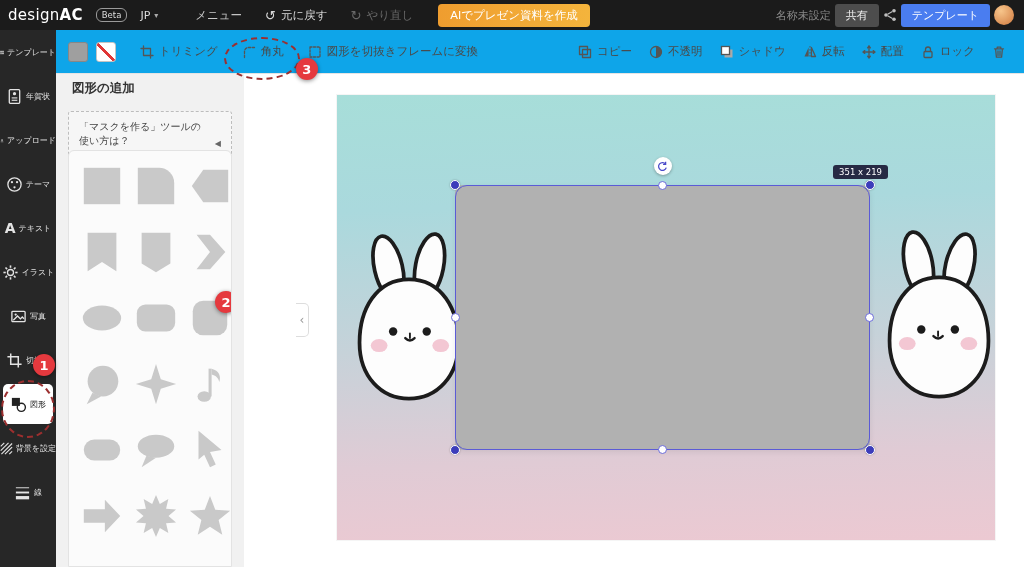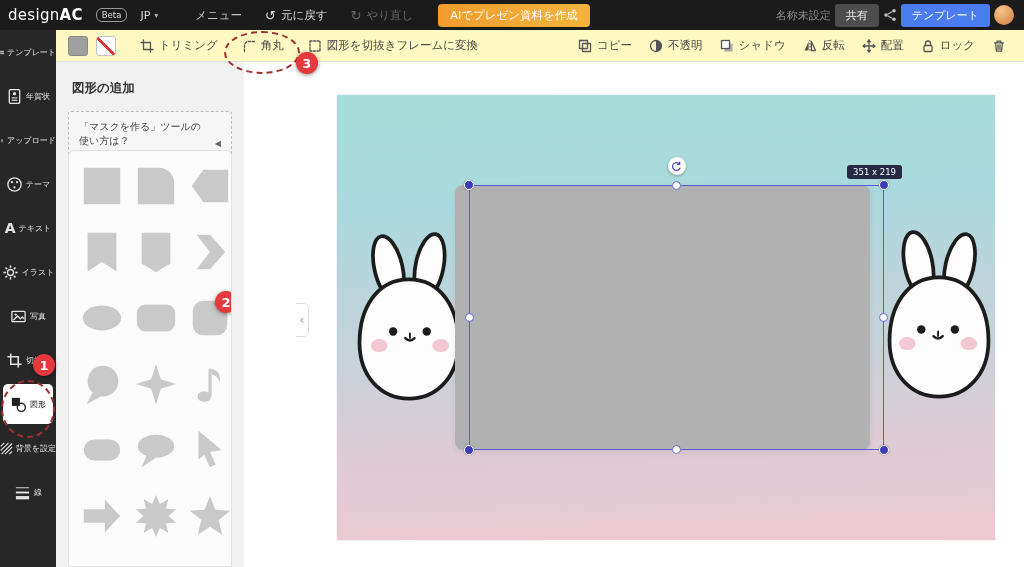--- a/index.html
+++ b/index.html
@@ -19,21 +19,21 @@
   .tb-action.disabled{color:#676767}
   .ai-btn{background:linear-gradient(90deg,#ef9d2f,#f4b43c);color:#fff;font-size:11.5px;padding:4px 12px;border-radius:4px;border:none;margin-left:12px;cursor:pointer}
   .top-right{margin-left:auto;display:flex;align-items:center;gap:4px;padding-right:2px}
   .doc-name{color:#8a8a8a;font-size:11px}
   .share-btn{background:#4d4d4d;color:#f0f0f0;font-size:11px;padding:4px 11px;border-radius:3px;border:none;cursor:pointer}
   .share-ico{display:flex;align-items:center;cursor:pointer}
   .dl-btn{background:#4a7df0;color:#fff;font-size:11px;padding:4px 11px;border-radius:3px;border:none;cursor:pointer}
   .avatar{width:20px;height:20px;border-radius:50%;background:radial-gradient(circle at 35% 30%,#f7c58b,#d07a3f);cursor:pointer;flex:none}
 
   
-  .toolbar{position:absolute;top:30px;left:56px;right:0;height:32px;background:#fef9c3;border-bottom:1px solid #e4e4e4;display:flex;align-items:center;padding:0 12px;gap:24px;z-index:40}
+  .toolbar{position:absolute;top:30px;left:56px;right:0;height:44px;background:#0ea5e9;border-bottom:1px solid #e4e4e4;display:flex;align-items:center;padding:0 12px;gap:24px;z-index:40}
   .swatches{display:flex;gap:8px}
   .swatch{width:20px;height:20px;border-radius:3px;cursor:pointer}
   .swatch.fill{background:#9f9f9f;border:1px solid #878787}
   .swatch.stroke{background:linear-gradient(45deg,#fff 43%,#e03636 43%,#e03636 55%,#fff 55%);border:1px solid #c4c4c4}
   .tool-btn{display:flex;align-items:center;gap:5px;color:#4a4a4a;font-size:11.5px;white-space:nowrap;cursor:pointer}
   .tool-btn svg{flex:none}
   .corner-wrap{position:relative}
   .corner-wrap::before{content:"";position:absolute;left:-18px;right:-16px;top:-7px;bottom:-21px;border:2px dashed #9c2f2f;border-radius:50%;pointer-events:none}
   .toolbar-right{margin-left:auto;display:flex;align-items:center;gap:17px;padding-right:6px}
 
@@ -64,21 +64,21 @@
   .badge2{position:absolute;left:146px;top:140px;z-index:5}
 
   
   .main{position:absolute;top:62px;left:296px;right:0;bottom:0;background:#fff}
   .collapse-tab{position:absolute;left:0;top:241px;width:13px;height:34px;background:#fff;border:1px solid #ddd;border-left:none;border-radius:0 5px 5px 0;display:flex;align-items:center;justify-content:center;color:#999;font-size:12px;z-index:6;cursor:pointer}
   .canvas{position:absolute;left:41px;top:33px;width:658px;height:445px;background:linear-gradient(178deg,#a7ded9 0%,#aad9dd 25%,#c6d2d9 55%,#e0cbd5 80%,#ecc9d2 100%);box-shadow:0 0 0 1px rgba(0,0,0,.04)}
   .rabbit{position:absolute;width:112px;height:177px}
   .rabbit.left{left:16px;top:132px}
   .rabbit.right{left:546px;top:130px;transform:scaleX(-1)}
   .target-rect{position:absolute;left:118px;top:90px;width:415px;height:265px;background:#b1b1b1;border-radius:8px;box-shadow:0 2px 6px rgba(0,0,0,.08)}
-  .selection{position:absolute;left:132px;top:90px;width:415px;height:265px;border:1.5px solid #5b5bd6;border-radius:0}
+  .selection{position:absolute;left:118px;top:90px;width:415px;height:265px;border:1.5px solid #5b5bd6;border-radius:12px}
   .h{position:absolute;border-radius:50%;cursor:pointer}
   .h.corner{width:10px;height:10px;background:#3c3cba;border:1.5px solid #fff;box-shadow:0 0 2px rgba(0,0,0,.3)}
   .h.tl{left:-6px;top:-6px}.h.tr{right:-6px;top:-6px}.h.bl{left:-6px;bottom:-6px}.h.br{right:-6px;bottom:-6px}
   .h.mid{width:9px;height:9px;background:#fff;border:1.5px solid #6b6bd8}
   .h.mt{left:calc(50% - 4.5px);top:-5px}.h.mb{left:calc(50% - 4.5px);bottom:-5px}
   .h.ml{left:-5px;top:calc(50% - 4.5px)}.h.mr{right:-5px;top:calc(50% - 4.5px)}
   .rotate{position:absolute;left:calc(50% - 9px);top:-29px;width:18px;height:18px;border-radius:50%;background:#fff;box-shadow:0 1px 3px rgba(0,0,0,.3);display:flex;align-items:center;justify-content:center;cursor:pointer}
   .size-label{position:absolute;right:-19px;top:-21px;background:#272a44;color:#fff;font-size:8.5px;padding:2px 6px;border-radius:3px;white-space:nowrap}
 
   .icon-stroke{stroke:#555;fill:none;stroke-width:1.3;stroke-linecap:round;stroke-linejoin:round}

